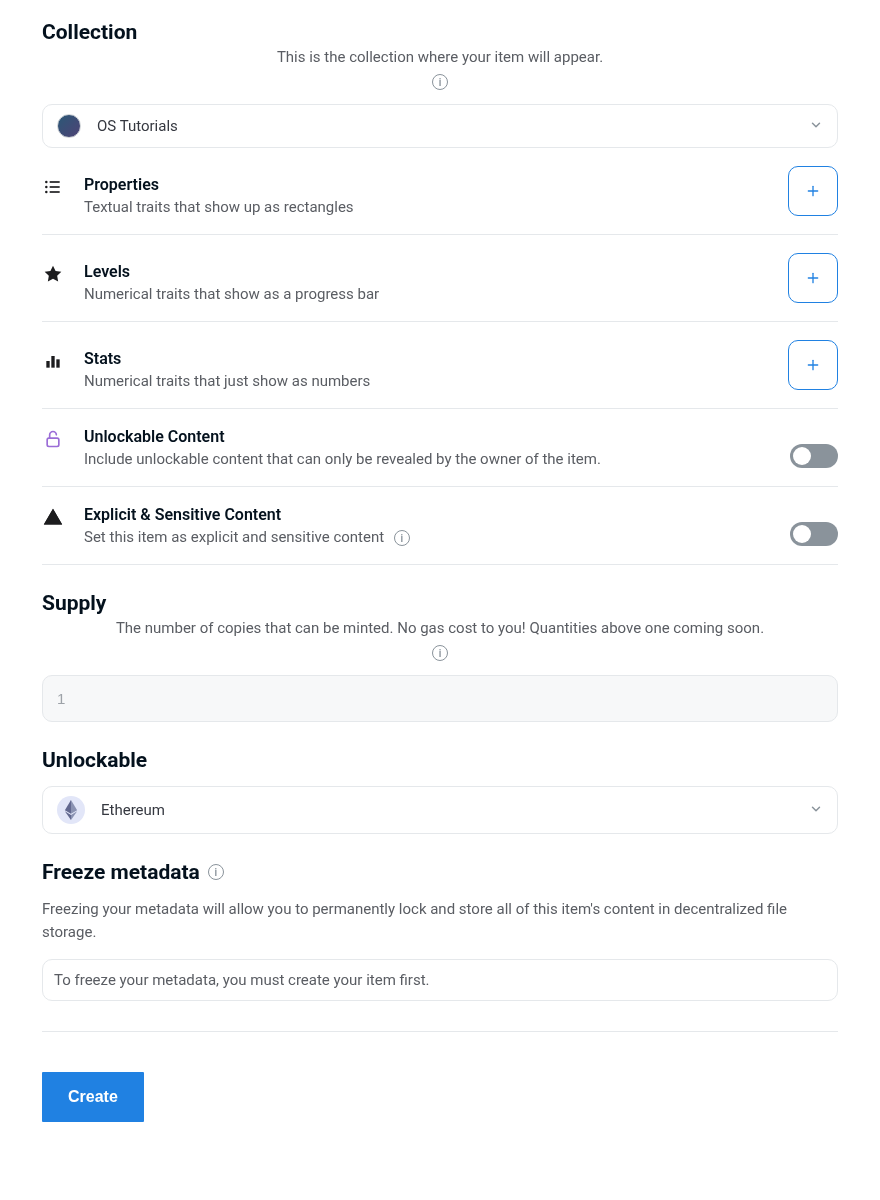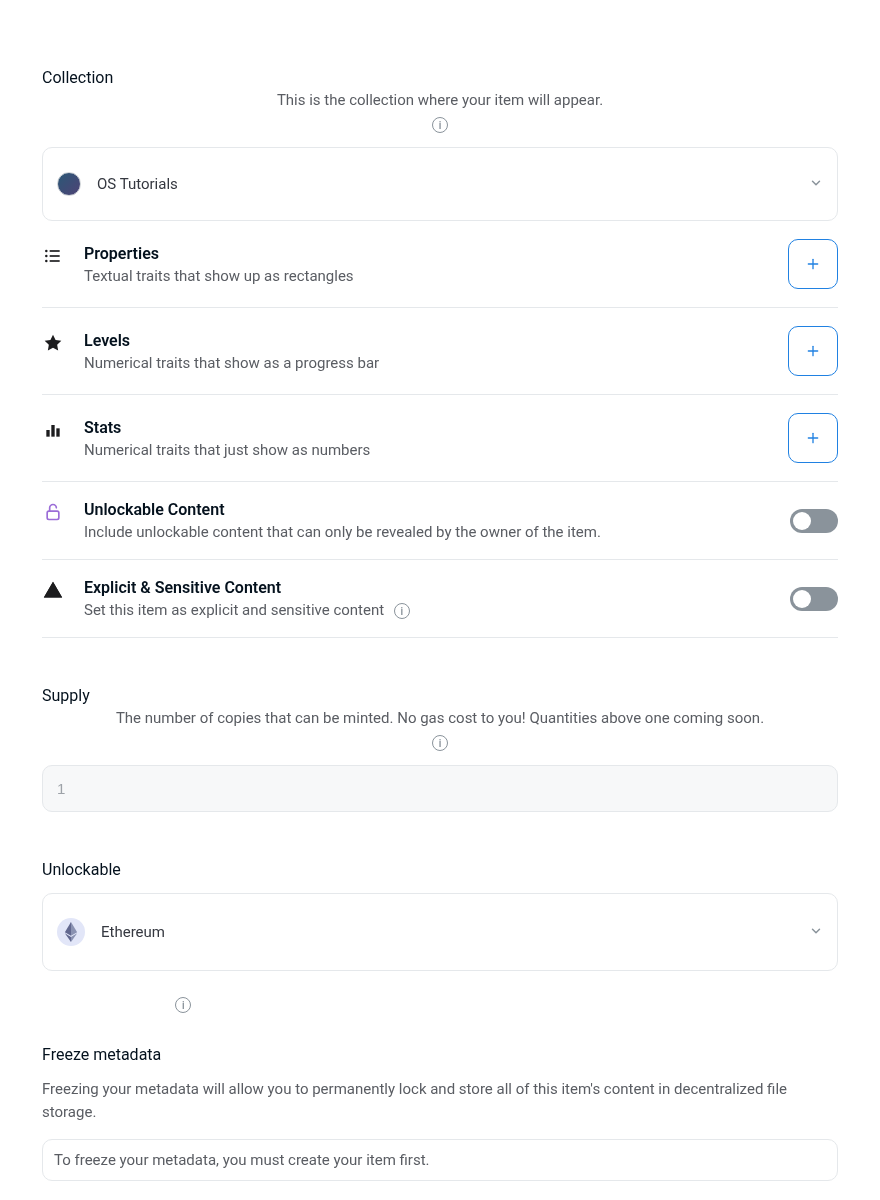--- a/index.html
+++ b/index.html
@@ -8,24 +8,23 @@
       padding: 0;
     }
     body {
       font-family: -apple-system, BlinkMacSystemFont, "Segoe UI", Roboto, Helvetica, Arial, sans-serif;
       background: #ffffff;
       color: #04111D;
       padding: 20px 42px;
       width: 880px;
     }
     .section-label {
-      font-weight: 400;
-      font-size: 16px;
+      font-weight: 700;
+      font-size: 21px;
       margin-bottom: 4px;
-      margin-top: 48px;
     }
     .section-desc {
       font-size: 15px;
       color: #5a5d63;
       display: flex;
       align-items: center;
       gap: 8px;
       flex-direction: column;
     }
     .info-icon {
@@ -38,21 +37,21 @@
       border-radius: 50%;
       color: #8A939B;
       font-size: 10px;
       font-style: normal;
       font-weight: 600;
     }
     .select-box {
       margin-top: 14px;
       border: 1px solid #E5E8EB;
       border-radius: 10px;
-      padding: 24px 14px;
+      padding: 9px 14px;
       display: flex;
       align-items: center;
       justify-content: space-between;
       cursor: pointer;
       background: #ffffff;
     }
     .select-left {
       display: flex;
       align-items: center;
       gap: 16px;
@@ -79,21 +78,21 @@
     }
     .select-text {
       font-size: 15px;
       color: #353840;
     }
     .chevron-down {
       color: #8A939B;
     }
     .trait-row {
       display: flex;
-      align-items: center;
+      align-items: flex-end;
       justify-content: space-between;
       border-bottom: 1px solid #E5E8EB;
       padding: 18px 0;
       gap: 16px;
     }
     .trait-row:first-of-type {
       margin-top: 18px;
     }
     .trait-left {
       display: flex;
@@ -163,22 +162,22 @@
       width: 100%;
       border: 1px solid #E5E8EB;
       border-radius: 10px;
       padding: 14px;
       font-size: 15px;
       background: #F7F8F9;
       color: #9da2a8;
     }
     .label-with-info {
       display: flex;
-      align-items: flex-start;
-      gap: 14px;
+      align-items: center;
+      gap: 8px;
     }
     .freeze-desc {
       margin-top: 14px;
       font-size: 15px;
       color: #5a5d63;
       line-height: 1.5;
     }
     .info-box {
       margin-top: 16px;
       border: 1px solid #E5E8EB;
@@ -190,21 +189,21 @@
     .divider {
       border: none;
       border-top: 1px solid #E5E8EB;
       margin-top: 30px;
     }
     .create-btn {
       margin-top: 40px;
       background: #2081E2;
       color: #ffffff;
       border: none;
-      border-radius: 10px;
+      border-radius: 1px;
       padding: 16px 26px;
       font-size: 16px;
       font-weight: 600;
       cursor: pointer;
     }
   </style>
 </head>
 <body>
 
 

